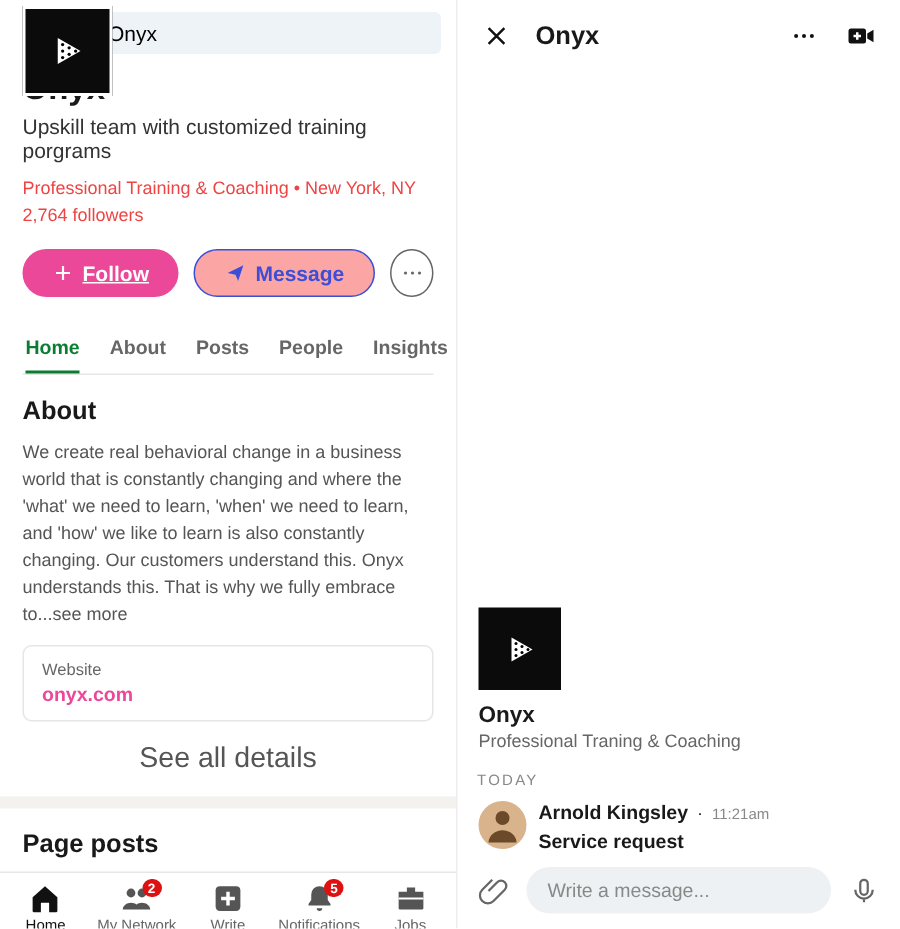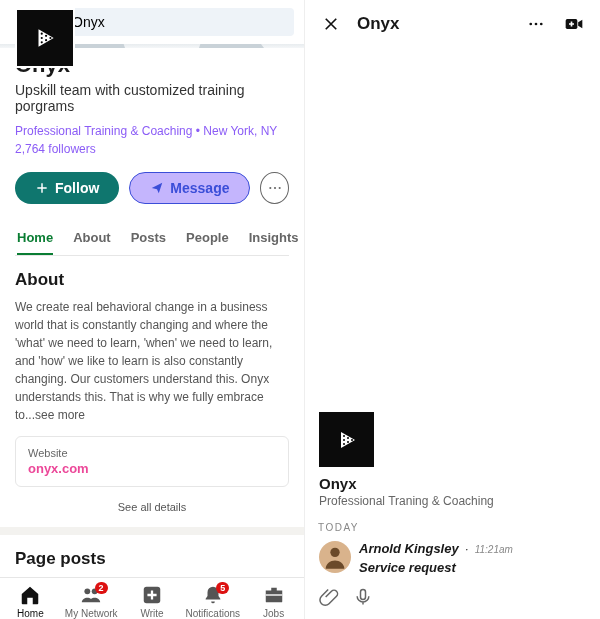--- a/index.html
+++ b/index.html
@@ -16,57 +16,57 @@
   .cover { width:100%; height:60px; background:linear-gradient(180deg,#e8ecef 0,#f4f6f8 100%); position:relative; overflow:hidden; }
   .cover::before, .cover::after { content:""; position:absolute; bottom:0; width:0; height:0; }
   .cover::before { left:60px; border-left:45px solid transparent; border-right:20px solid transparent; border-bottom:60px solid #c9d2d8; }
   .cover::after { right:40px; border-left:20px solid transparent; border-right:45px solid transparent; border-bottom:60px solid #c9d2d8; }
   .avatar-row { position:relative; height:28px; }
   .company-logo { position:absolute; left:15px; top:-40px; width:60px; height:60px; background:#0b0b0b; border:2px solid #fff; display:flex; align-items:center; justify-content:center; }
   .company-logo svg { width:26px; height:26px; }
   .body-pad { padding:0 15px; }
   .cname { font-size:22px; font-weight:700; margin-top:2px; }
   .tagline { font-size:14px; color:#333; margin-top:4px; }
-  .meta { font-size:12px; color:#8b5cf6; margin-top:8px; line-height:1.5; }
+  .meta { font-size:12px; color:#ef4444; margin-top:8px; line-height:1.5; }
   .btn-row { display:flex; align-items:center; gap:10px; margin-top:14px; }
   .btn { display:flex; align-items:center; justify-content:center; gap:6px; height:32px; border-radius:18px; font-size:14px; font-weight:600; cursor:pointer; }
-  .btn-primary { background:#0f766e; color:#fff; padding:0 20px; }
-  .btn-outline { background:#c4b5fd; color:#3b4ed8; border:1px solid #3b4ed8; padding:0 20px; }
+  .btn-primary { background:#ec4899; color:#fff; padding:0 20px;text-decoration:underline; }
+  .btn-outline { background:#fca5a5; color:#3b4ed8; border:1px solid #3b4ed8; padding:0 20px; }
   .btn-more { width:32px; height:32px; border-radius:50%; border:1px solid #666; display:flex; align-items:center; justify-content:center; color:#666; cursor:pointer; }
   .tabs { display:flex; gap:20px; margin-top:18px; padding:0 2px; border-bottom:1px solid #e6e6e6; font-size:13px; font-weight:600; color:#666; }
   .tab { padding:8px 0; cursor:pointer; }
   .tab.active { color:#0a7d33; border-bottom:2px solid #0a7d33; }
   .about-h { font-size:17px; font-weight:700; margin-top:14px; }
   .about-p { font-size:12px; color:#555; line-height:1.5; margin-top:8px; }
   .seemore { color:#555; cursor:pointer; }
   .card { border:1px solid #e6e6e6; border-radius:6px; padding:10px 12px; margin-top:12px; }
   .card-label { font-size:11px; color:#666; }
   .card-link { font-size:13px; color:#ec4899; font-weight:600; margin-top:2px; cursor:pointer; }
-  .see-all { text-align:center; font-size:11px; color:#555; padding:14px 12px; cursor:pointer; border-bottom:8px solid #f3f2ef; }
+  .see-all { text-align:center; font-size:19px; color:#555; padding:14px 12px; cursor:pointer; border-bottom:8px solid #f3f2ef; }
   .page-posts { font-size:17px; font-weight:700; padding:14px 15px 8px; }
 
   .bottom-nav { margin-top:auto; display:flex; justify-content:space-around; align-items:flex-end; height:55px; border-top:1px solid #e6e6e6; padding-top:6px; }
   .nav-item { flex:1; display:flex; flex-direction:column; align-items:center; gap:2px; font-size:10px; color:#666; cursor:pointer; position:relative; }
   .nav-item.active { color:#111; }
   .nav-item svg { width:22px; height:22px; }
   .badge { position:absolute; top:-2px; right:14px; background:#d11; color:#fff; font-size:9px; font-weight:700; border-radius:8px; padding:1px 4px; }
 
   
   .rhead { display:flex; align-items:center; gap:14px; padding:12px 14px; }
   .rtitle { font-size:17px; font-weight:700; flex:1; }
   .ricon { width:24px; height:24px; display:flex; align-items:center; justify-content:center; cursor:pointer; }
   .rspacer { flex:1; min-height:200px; }
   .rlogo-wrap { padding:0 14px; }
   .rlogo { width:55px; height:55px; background:#0b0b0b; display:flex; align-items:center; justify-content:center; }
   .rcname { font-size:15px; font-weight:600; margin-top:8px; }
   .rcmeta { font-size:12px; color:#666; margin-top:2px; }
   .today-sep { text-align:left; font-size:10px; letter-spacing:1.5px; color:#888; margin:14px 13px 8px; }
   .msg { display:flex; gap:8px; padding:0 14px; }
   .msg-av { width:32px; height:32px; border-radius:50%; background:#d9b38c; flex-shrink:0; overflow:hidden; display:flex; align-items:center; justify-content:center; }
-  .msg-body { flex:1; font-size:12px;font-style:italic; }
+  .msg-body { flex:1; font-size:12px; }
   .msg-hdr { display:flex; align-items:baseline; gap:6px; }
   .msg-name { font-weight:700; font-size:13px; }
   .msg-time { font-size:10px; color:#888; }
   .msg-subj { font-weight:700; font-size:13px; margin-top:4px; }
   .msg-text { font-size:12px; line-height:1.5; margin-top:6px; color:#222; }
   .msg-sign { font-size:12px; line-height:1.4; margin-top:10px; }
   .rinput { margin-top:auto; display:flex; align-items:center; gap:10px; padding:10px 12px; }
   .rinput-box { flex:1; background:#eef1f3; border-radius:18px; padding:8px 14px; font-size:13px; color:#888; cursor:text; }
 </style>
 </head>
@@ -255,20 +255,21 @@
         <div class="msg-subj">Service request</div>
       </div>
     </div>
 
     <div class="rinput">
       <div class="ricon">
         <svg viewBox="0 0 24 24" width="20" height="20">
             <path fill="none" stroke="#666" stroke-width="1.8" d="M8 12l7-7a4 4 0 016 6l-9 9a6 6 0 01-9-9l8-8"></path>
           </svg>
       </div>
+      <div class="rinput-box">Write a message...</div>
       <div class="ricon">
         <svg viewBox="0 0 24 24" width="20" height="20">
             <rect x="9" y="3" width="6" height="12" rx="3" fill="none" stroke="#666" stroke-width="1.8"></rect>
             <path fill="none" stroke="#666" stroke-width="1.8" d="M5 11a7 7 0 0014 0M12 18v3"></path>
           </svg>
       </div>
     </div>
   </div>
 </div>
 

